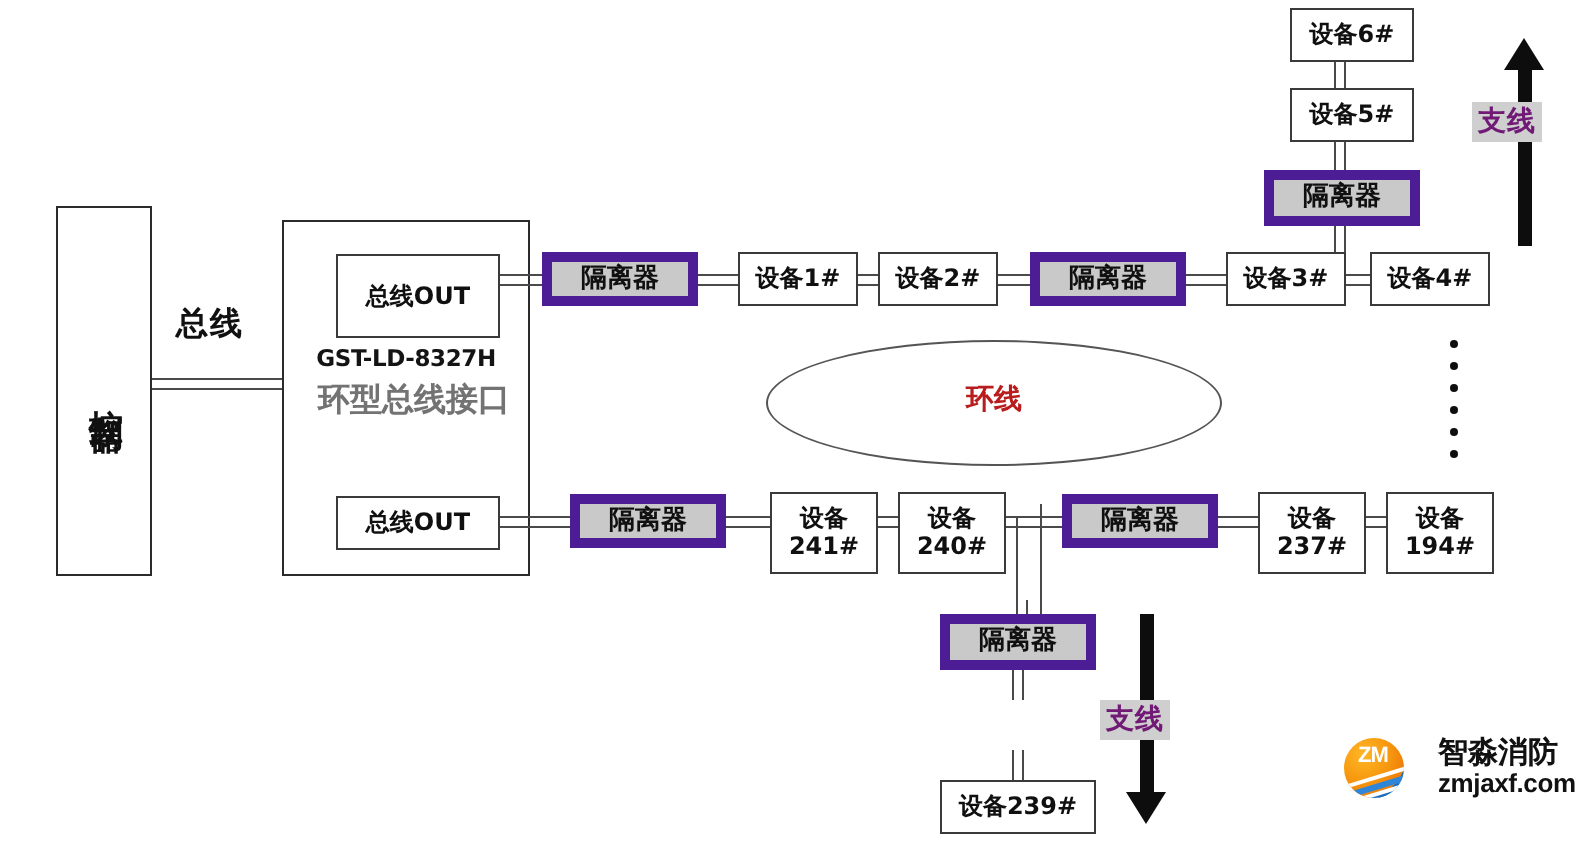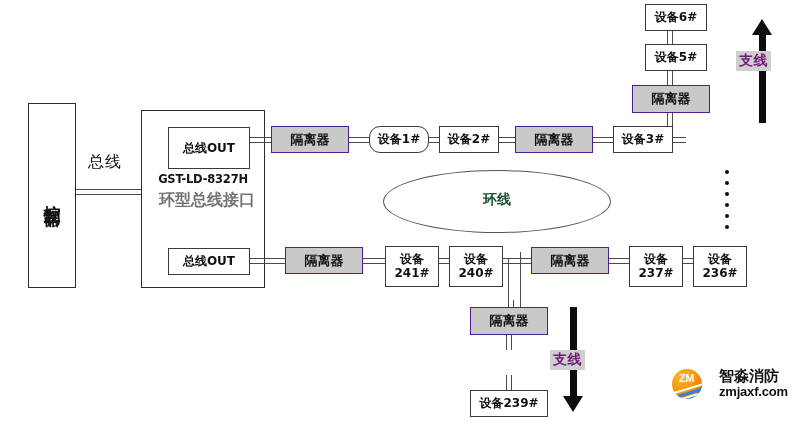--- a/index.html
+++ b/index.html
@@ -30,21 +30,21 @@
     text-align: center;
     color: #101010;
     font-size: 12px;
     line-height: 1.05;
     font-weight: 700;
     letter-spacing: 0px;
     z-index: 5;
   }
   .node.iso {
     background: #c9c9c9;
-    border: 1px solid #4c1d95;
+    border: 5px solid #4c1d95;
     font-size: 13px;
     text-align: right;
   }
   .node.two-line { font-size: 12px; line-height: 1.15; }
   .node.outer {
     background: transparent;
     border: 1px solid #2b2b2b;
     z-index: 2;
   }
   
@@ -85,21 +85,21 @@
     font-size: 16px;
     font-weight: 700;
     color: #737373;
     z-index: 6;
   }
   
   #bus-label {
     position: absolute;
     left: 88px; top: 152px;
     font-size: 16px;
-    font-weight: 400;
+    font-weight: 700;
     color: #111;
     z-index: 6;
     letter-spacing: 1px;
   }
   
   #ring-ellipse {
     position: absolute;
     left: 383px; top: 170px;
     width: 228px; height: 63px;
     border: 1px solid #555;
@@ -107,21 +107,21 @@
     background: transparent;
     z-index: 1;
   }
   #ring-label {
     position: absolute;
     left: 383px; top: 191px;
     width: 228px;
     text-align: center;
     font-size: 14px;
     font-weight: 700;
-    color: #14532d;
+    color: #b91c1c;
     z-index: 3;
   }
   
   .conn-h {
     position: absolute;
     border-top: 1px solid #4a4a4a;
     border-bottom: 1px solid #4a4a4a;
     height: 6px;
     z-index: 3;
   }
@@ -270,21 +270,21 @@
   <div id="ring-label">环线</div>
 
   <div class="conn-h" style="left:250px; top:137px; width:22px;"></div>
 
   <div class="node iso" style="left:271px; top:126px; width:78px; height:27px;">
     <span>隔离器</span>
   </div>
 
   <div class="conn-h" style="left:348px; top:137px; width:22px;"></div>
 
-  <div class="node" style="left:369px; top:126px; width:60px; height:27px;border-radius:11px;">
+  <div class="node" style="left:369px; top:126px; width:60px; height:27px;">
     <span>设备1#</span>
   </div>
 
   <div class="conn-h" style="left:428px; top:137px; width:12px;"></div>
 
   <div class="node" style="left:439px; top:126px; width:60px; height:27px;">
     <span>设备2#</span>
   </div>
 
   <div class="conn-h" style="left:498px; top:137px; width:18px;"></div>
@@ -294,20 +294,23 @@
   </div>
 
   <div class="conn-h" style="left:592px; top:137px; width:22px;"></div>
 
   <div class="node" style="left:613px; top:126px; width:60px; height:27px;">
     <span>设备3#</span>
   </div>
 
   <div class="conn-h" style="left:672px; top:137px; width:14px;"></div>
 
+  <div class="node" style="left:685px; top:126px; width:60px; height:27px;">
+    <span>设备4#</span>
+  </div>
 
   <div class="conn-v" style="left:667px; top:113px; height:28px;"></div>
 
   <div class="node iso" style="left:632px; top:85px; width:78px; height:28px;">
     <span>隔离器</span>
   </div>
 
   <div class="conn-v" style="left:667px; top:71px; height:16px;"></div>
 
   <div class="node" style="left:645px; top:44px; width:62px; height:27px;">
@@ -363,21 +366,21 @@
       <span>设备</span><br>
       <span>237#</span>
     </span>
   </div>
 
   <div class="conn-h" style="left:682px; top:258px; width:12px;"></div>
 
   <div class="node two-line" style="left:693px; top:246px; width:54px; height:41px;">
     <span>
       <span>设备</span><br>
-      <span>236#</span>
+      <span>194#</span>
     </span>
   </div>
 
   <div class="line-v" style="left:508px; top:258px; height:50px;"></div>
   <div class="line-v" style="left:520px; top:252px; height:56px;"></div>
   <div class="line-h" style="left:508px; top:307px; width:12px;"></div>
   <div class="conn-v" style="left:508px; top:300px; height:10px;"></div>
 
   <div class="node iso" style="left:470px; top:307px; width:78px; height:28px;">
     <span>隔离器</span>

